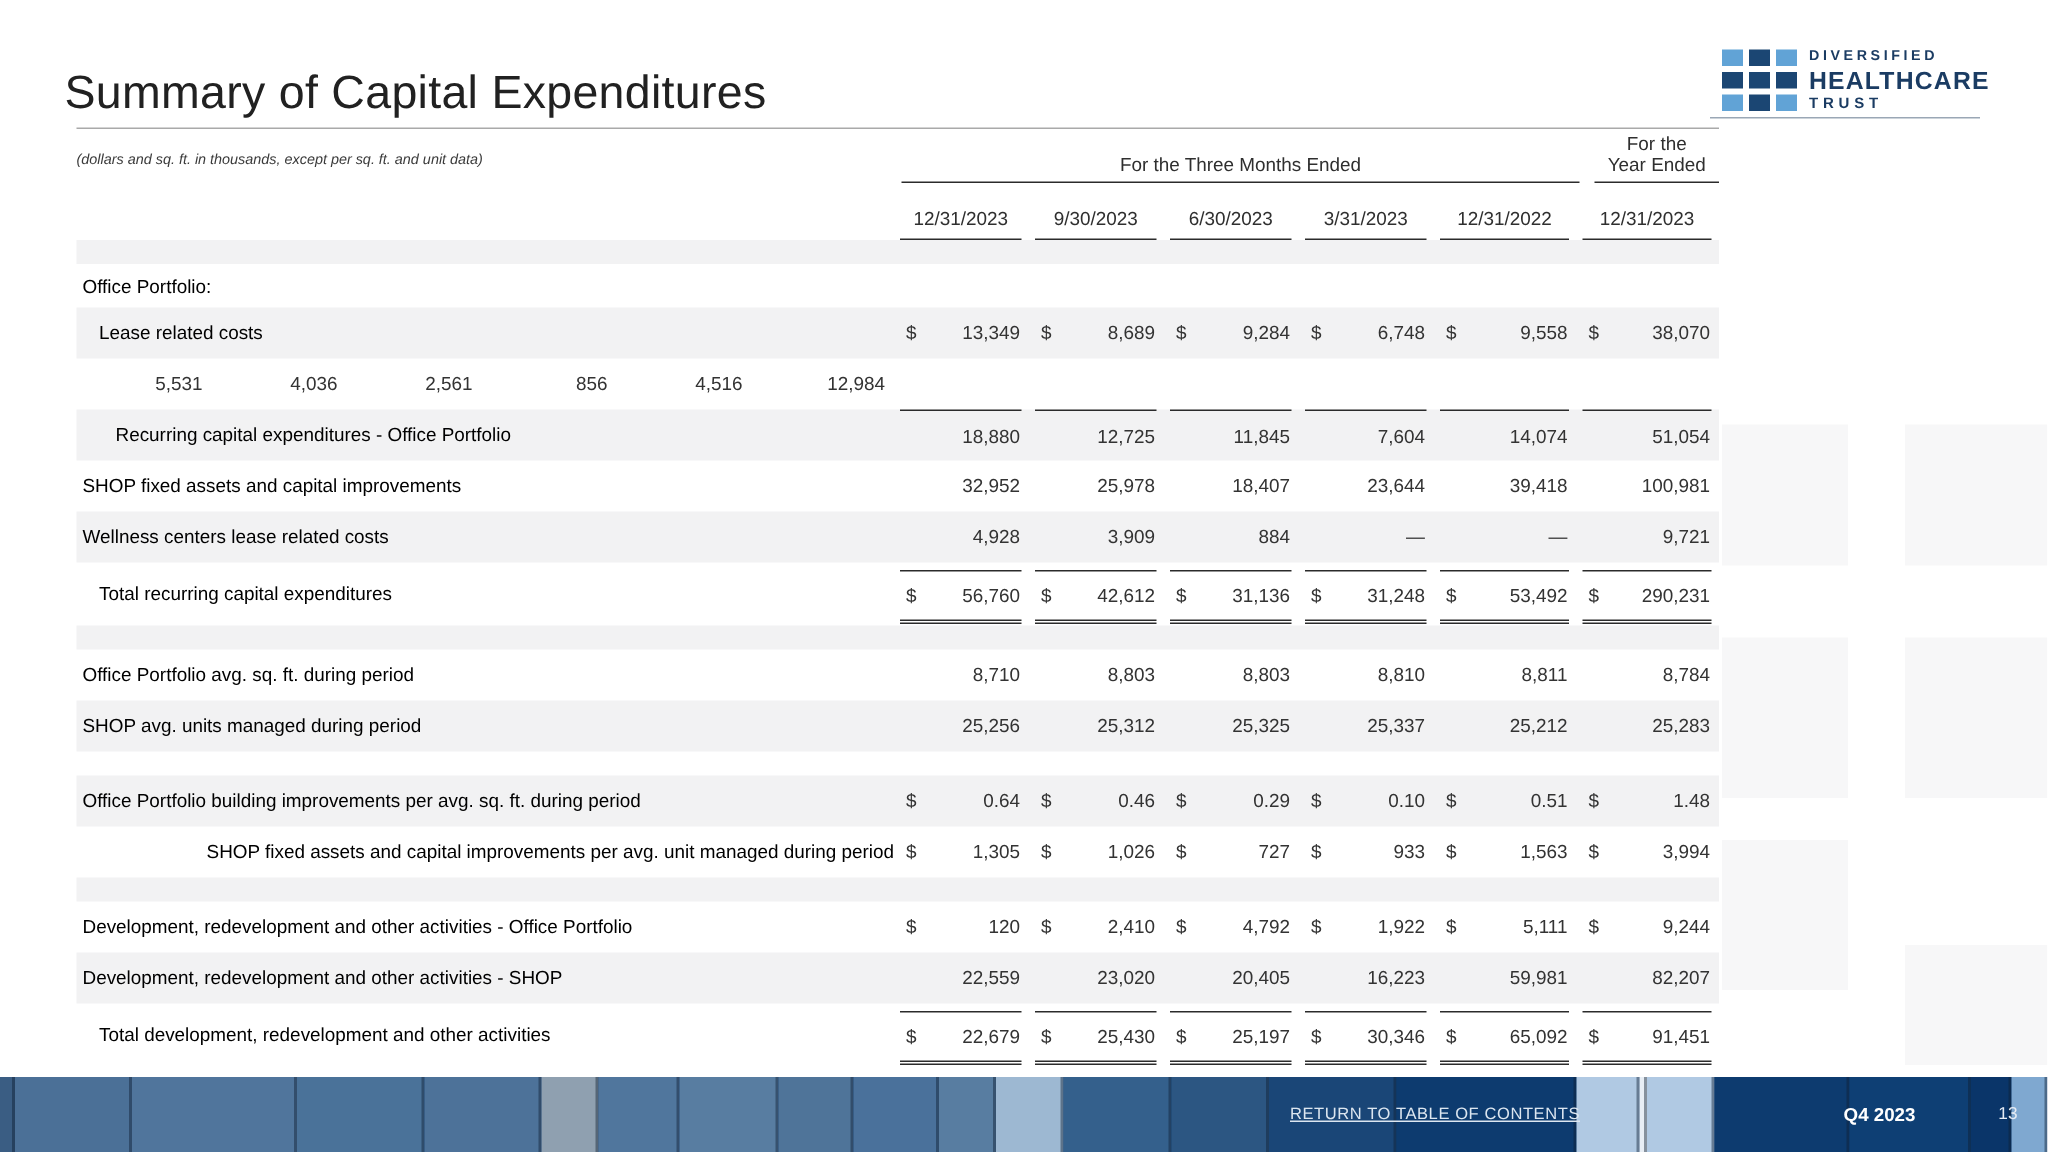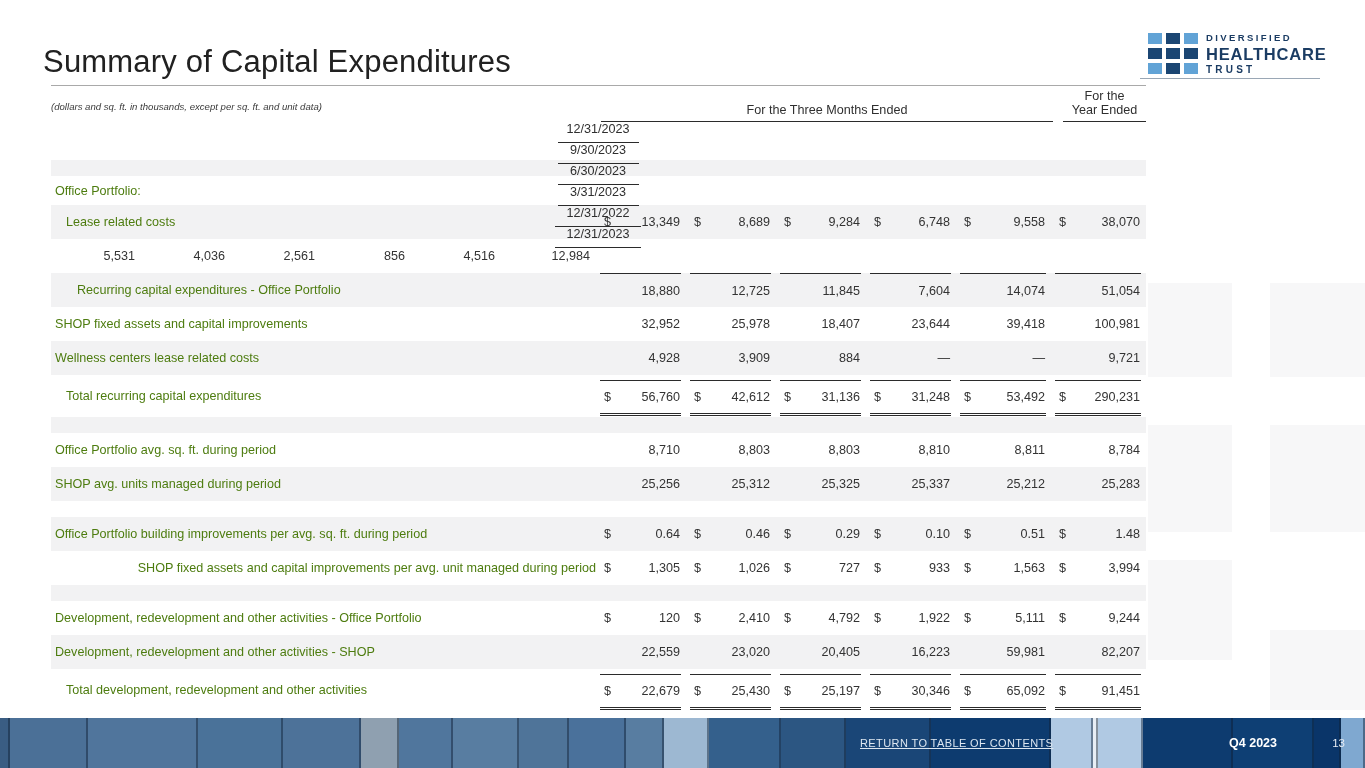--- a/index.html
+++ b/index.html
@@ -26,34 +26,34 @@
   
   .tablewrap{position:absolute;left:51px;top:86px;width:1095px;}
   .thead{display:flex;height:36px;}
   .thead .hspacer{flex:1;}
   .period{width:452px;display:flex;flex-direction:column;justify-content:flex-end;text-align:center;
           border-bottom:1.5px solid #2b2b2b;padding-bottom:4px;font-size:12.6px;color:#2f2f2f;}
   .hgap{width:10px;}
   .year{width:83px;display:flex;flex-direction:column;justify-content:flex-end;text-align:center;
         border-bottom:1.5px solid #2b2b2b;padding-bottom:4px;font-size:12.6px;color:#2f2f2f;line-height:14px;}
 
-  .dates-row{display:flex;height:38px;align-items:center;flex-direction:column;}
+  .dates-row{display:flex;height:38px;align-items:flex-end;}
   .dates-row .dspacer{flex:1;}
   .dcol{width:90px;}
   .dcol:nth-child(6),.dcol:nth-child(7){width:95px;}
   .dline{margin:0 5px 0 4px;border-bottom:1.5px solid #2b2b2b;text-align:center;
          padding-bottom:6px;font-size:12.6px;color:#2f2f2f;}
 
   .trow{display:flex;align-items:center;}
   .trow:nth-child(odd){background:#f2f2f3;}
   .trow.spacer{height:16px;}
   .trow.section{height:29px;}
   .trow.data,.trow.subtotal{height:34px;}
   .trow.total{height:42px;}
-  .rlabel{flex:1;font-size:12.6px;color:#4d7c0f;white-space:nowrap;overflow:hidden;}
+  .rlabel{flex:1;font-size:12.6px;color:#000000;white-space:nowrap;overflow:hidden;}
   .vcol{width:90px;height:100%;}
   .vcol:nth-child(6),.vcol:nth-child(7){width:95px;}
   .cellline{height:100%;margin:0 5px 0 4px;display:flex;align-items:center;
             font-size:12.6px;color:#333;}
   .dollar{padding-left:4px;}
   .val{margin-left:auto;padding-right:1px;}
   .trow.subtotal .cellline{border-top:1.5px solid #2b2b2b;}
   .trow.total .cellline{margin-top:5px;margin-bottom:5px;height:calc(100% - 10px);
             border-top:1.5px solid #2b2b2b;border-bottom:3px double #2b2b2b;}
 

